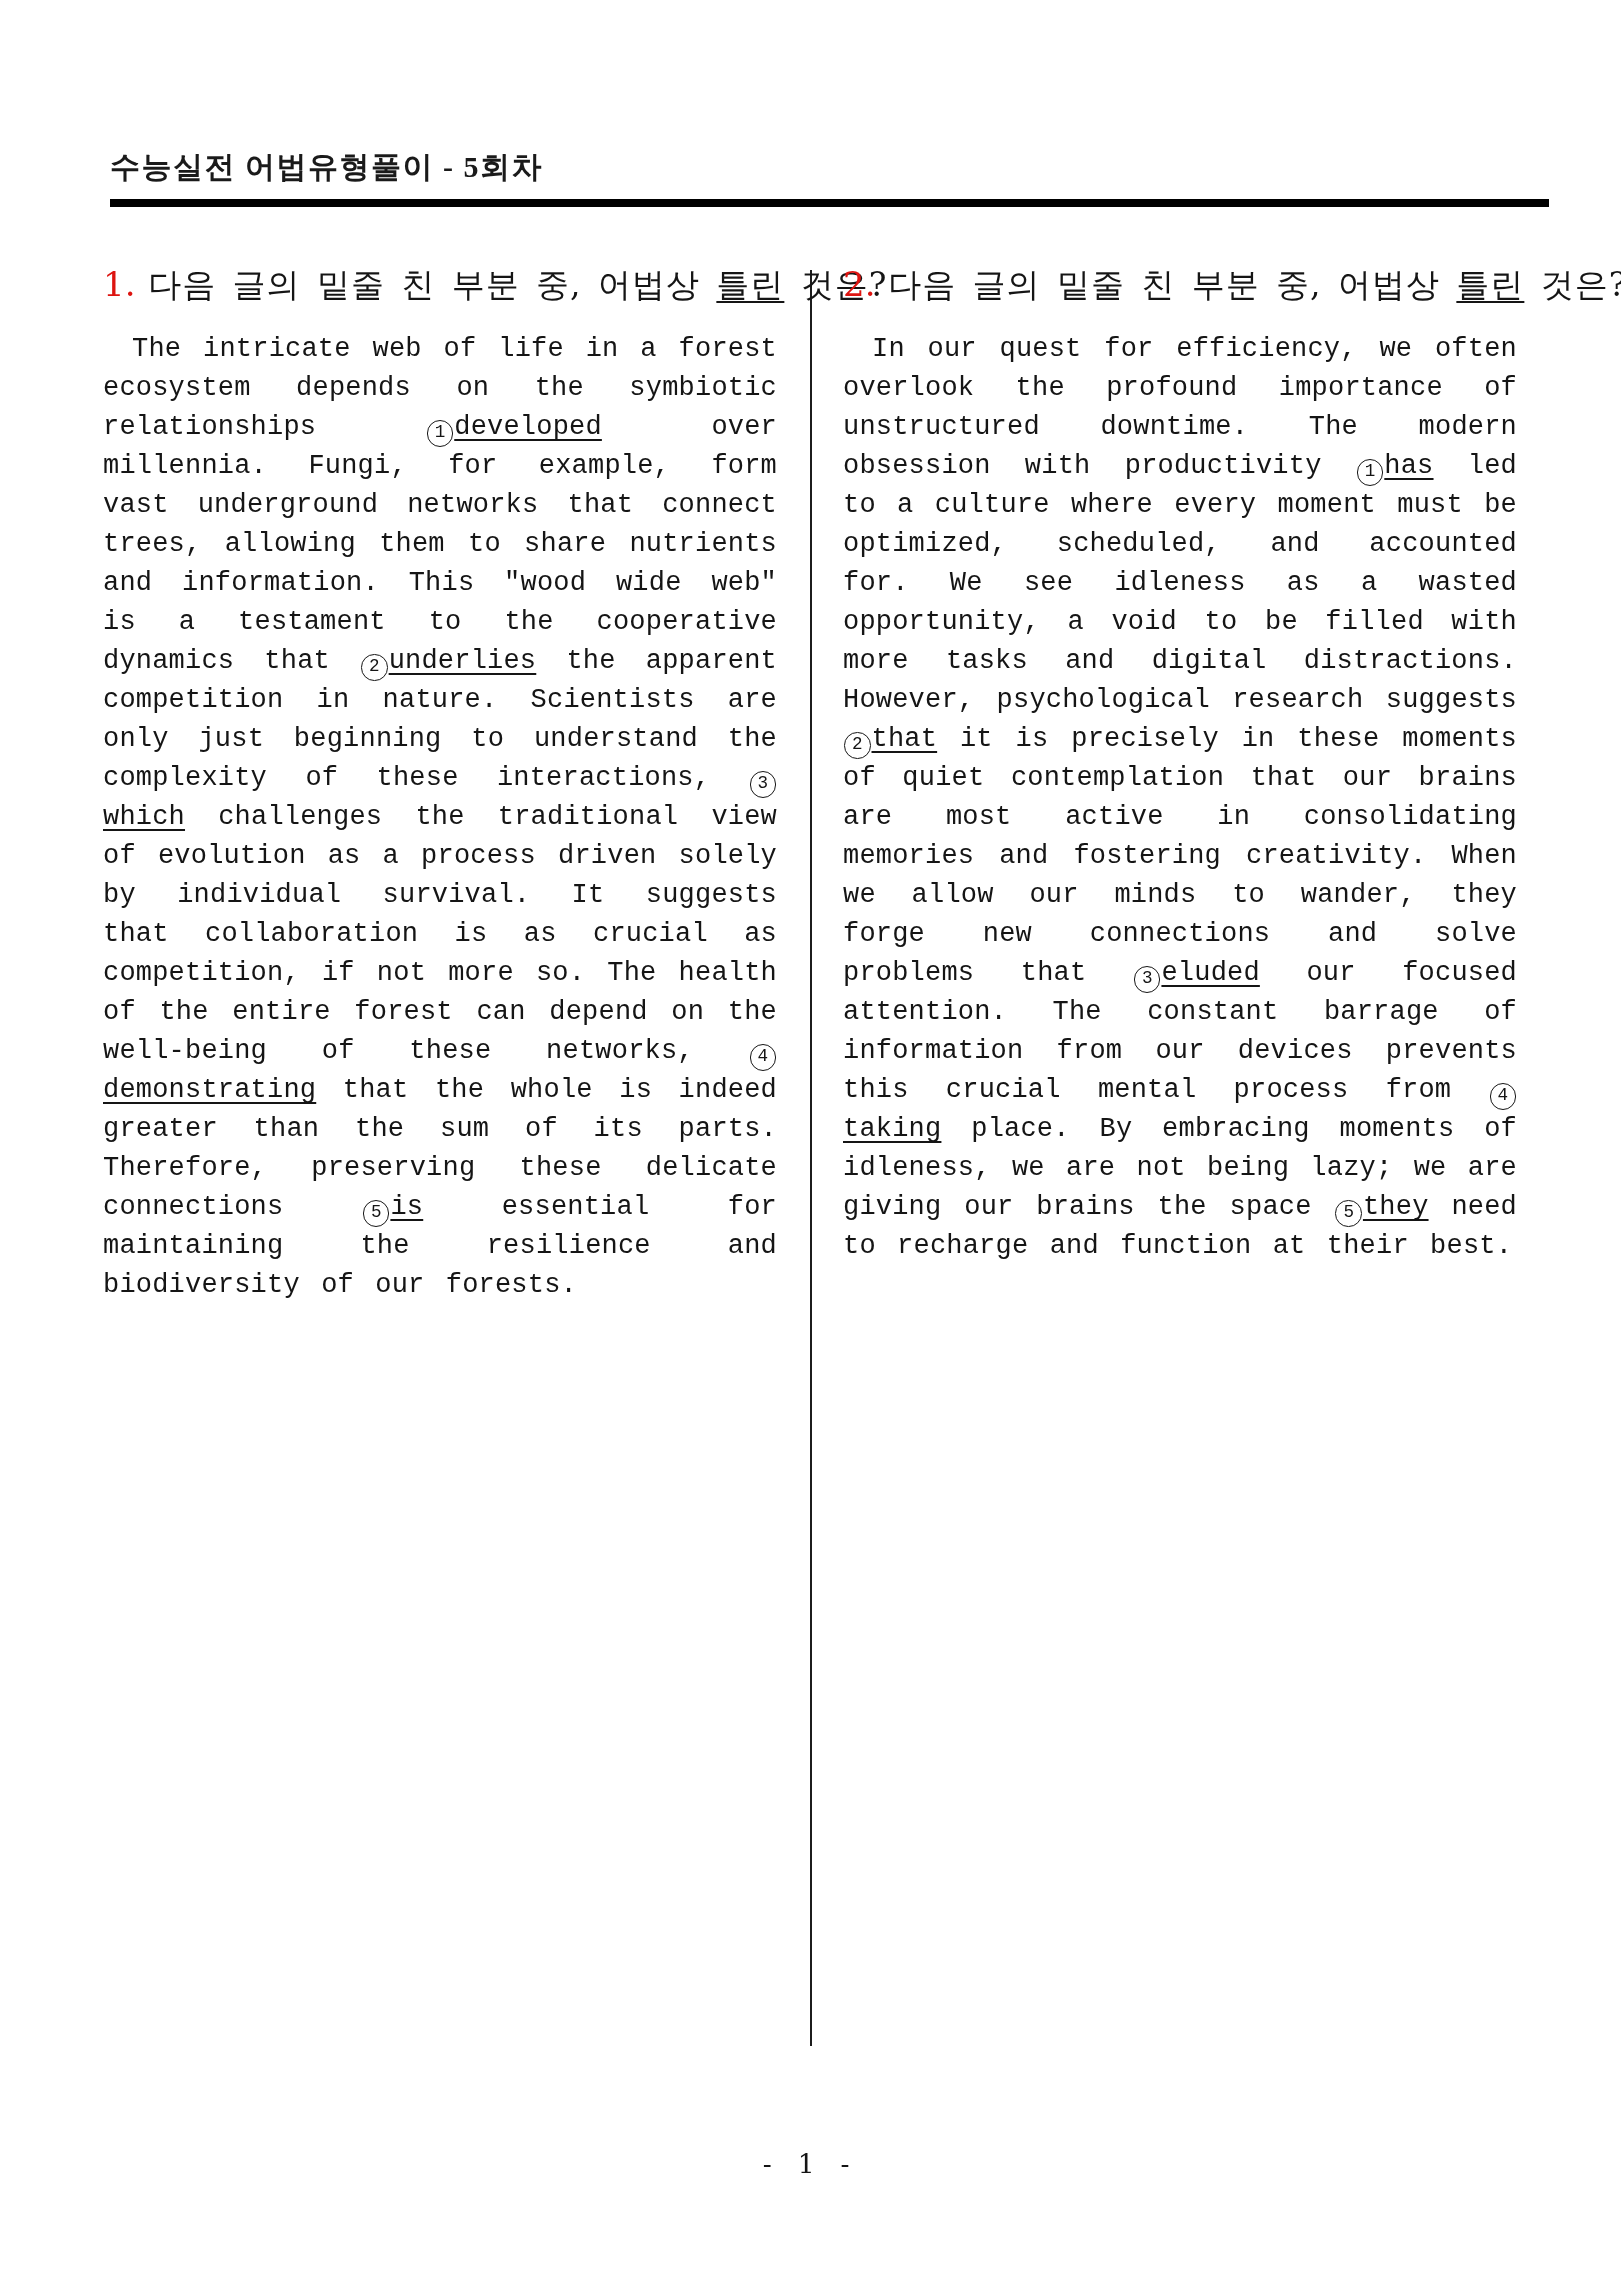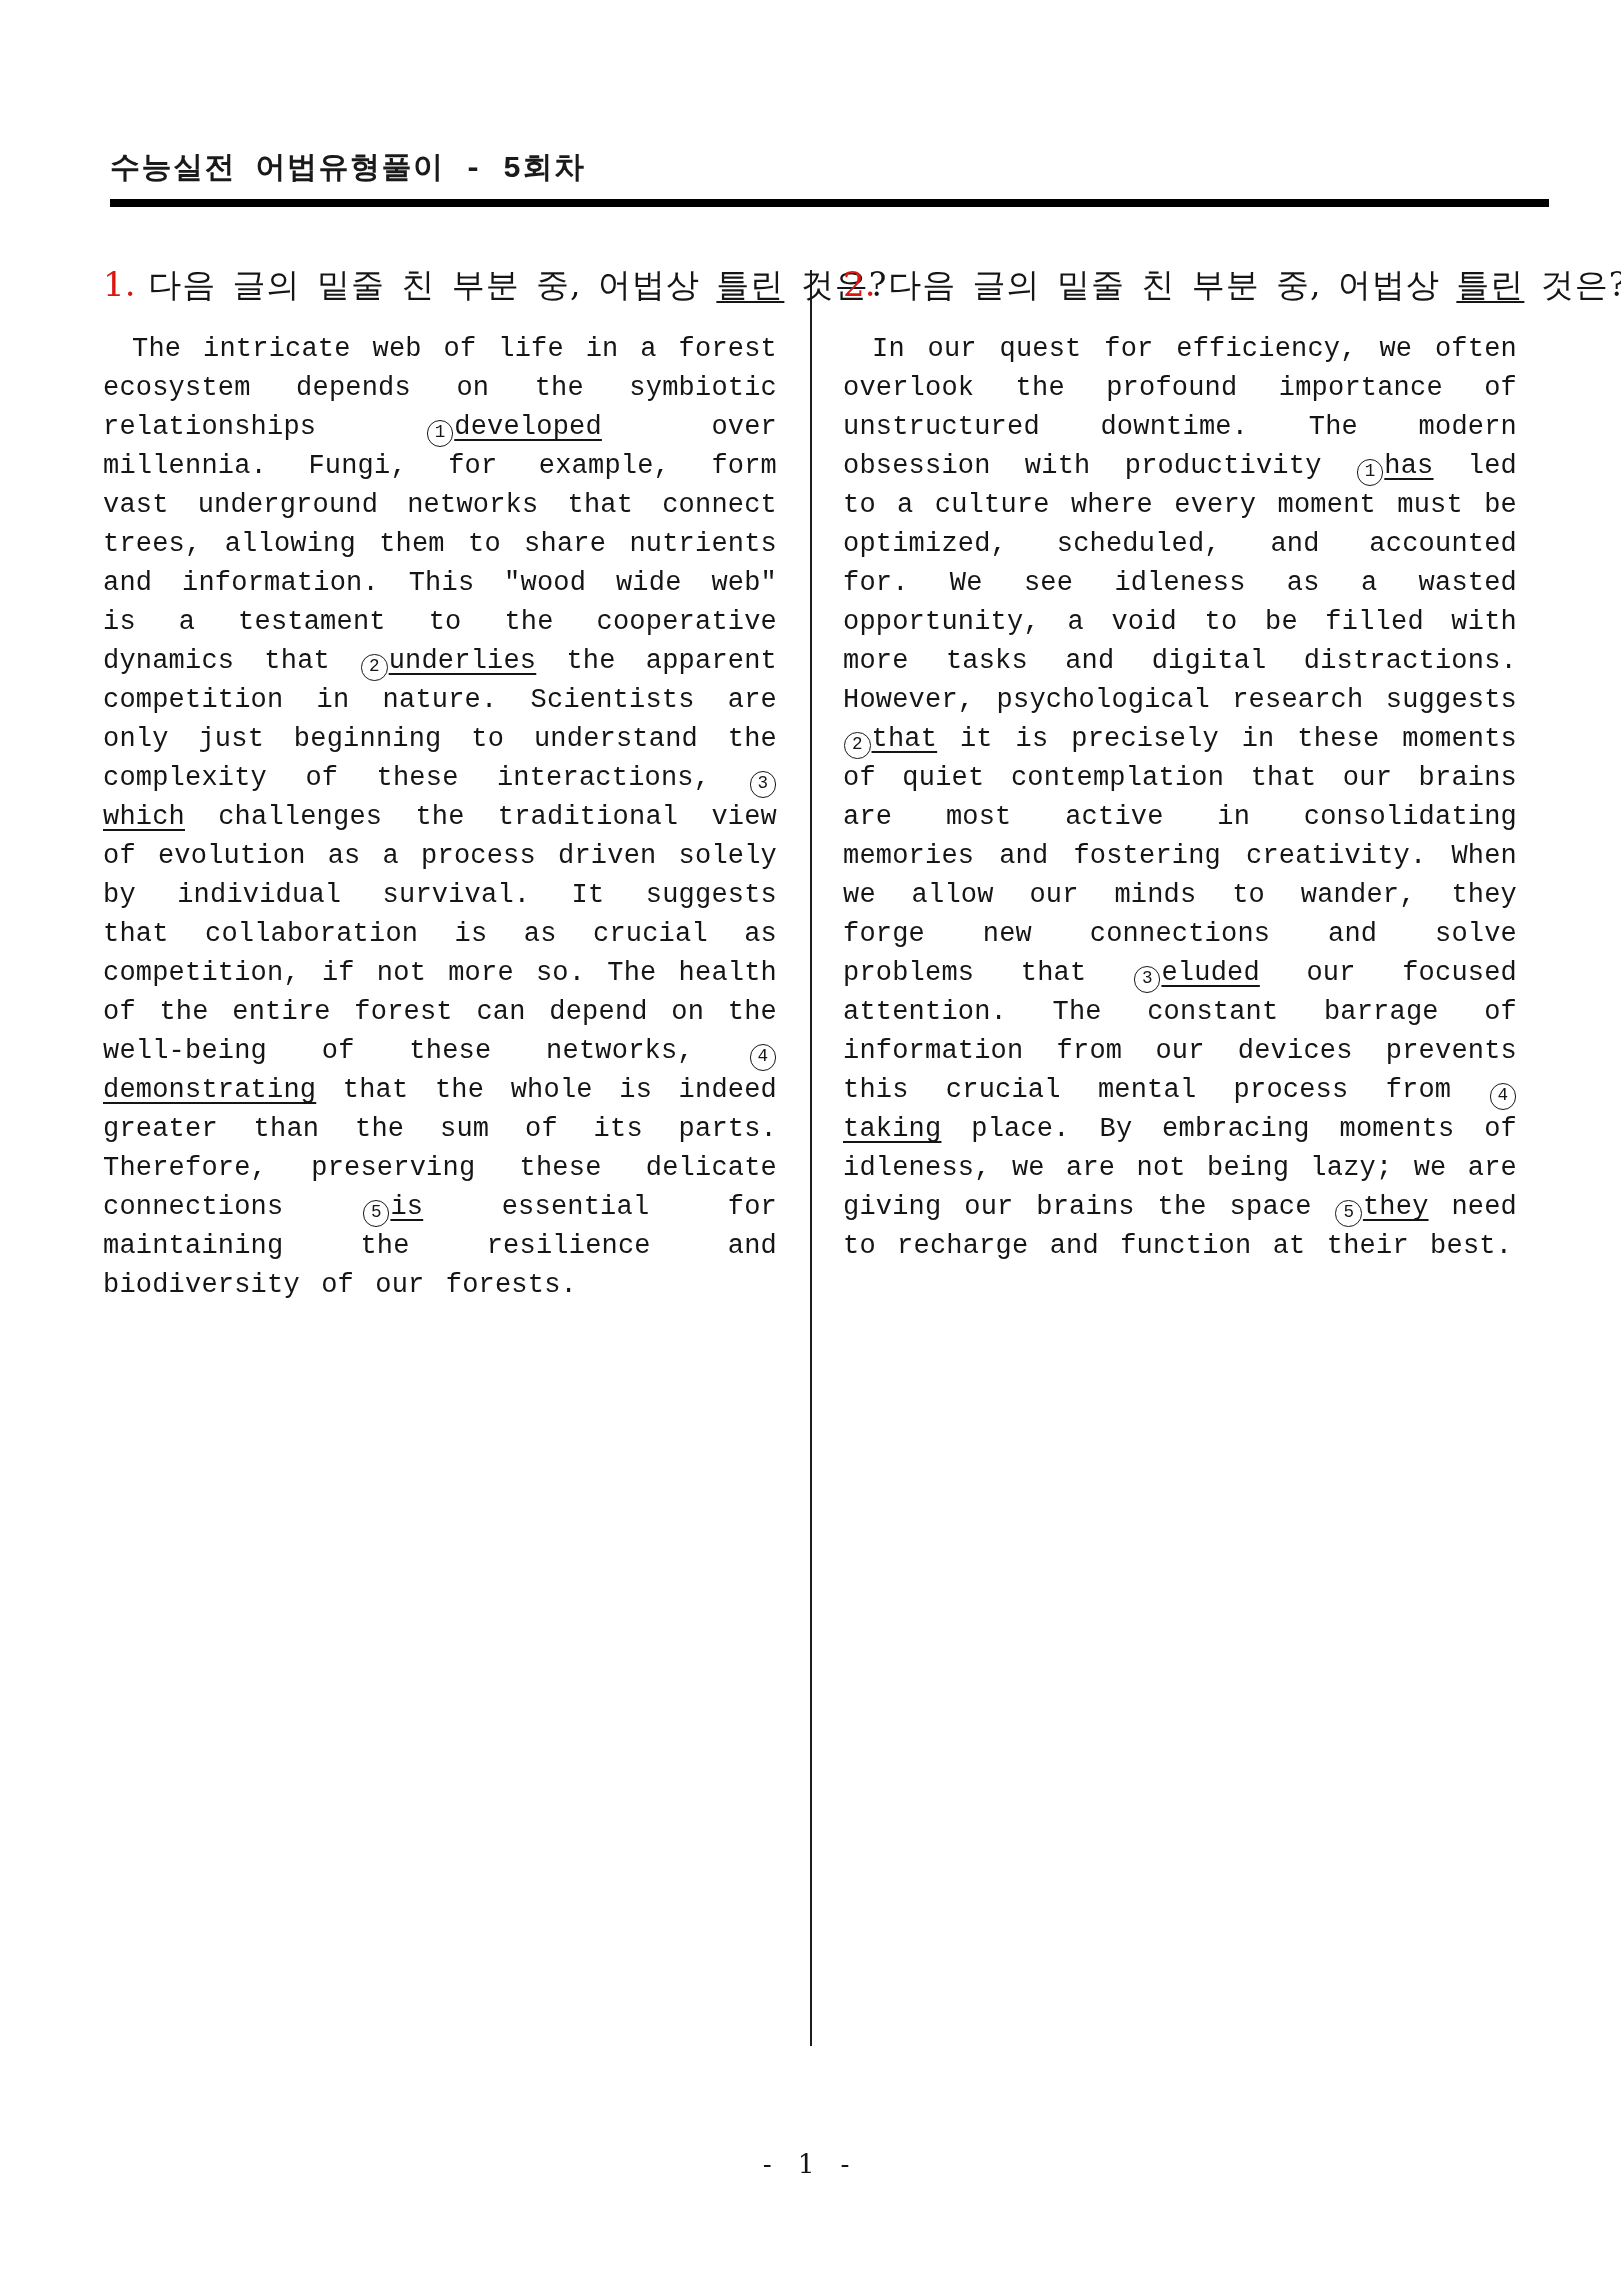--- a/index.html
+++ b/index.html
@@ -10,21 +10,21 @@
     margin: 0 auto;
     background: #ffffff;
     font-family: "DejaVu Serif", "Liberation Serif", serif;
     color: #151515;
     overflow: hidden;
   }
   .ws-title {
     position: absolute;
     left: 110px;
     top: 147px;
-    font-family: Liberation Mono, monospace;
+    font-family: Liberation Serif, serif;
     font-weight: 700;
     font-size: 30px;
     letter-spacing: 1.5px;
     color: #1a1a1a;
     white-space: nowrap;
   }
   .header-rule {
     position: absolute;
     left: 110px;
     top: 199px;

